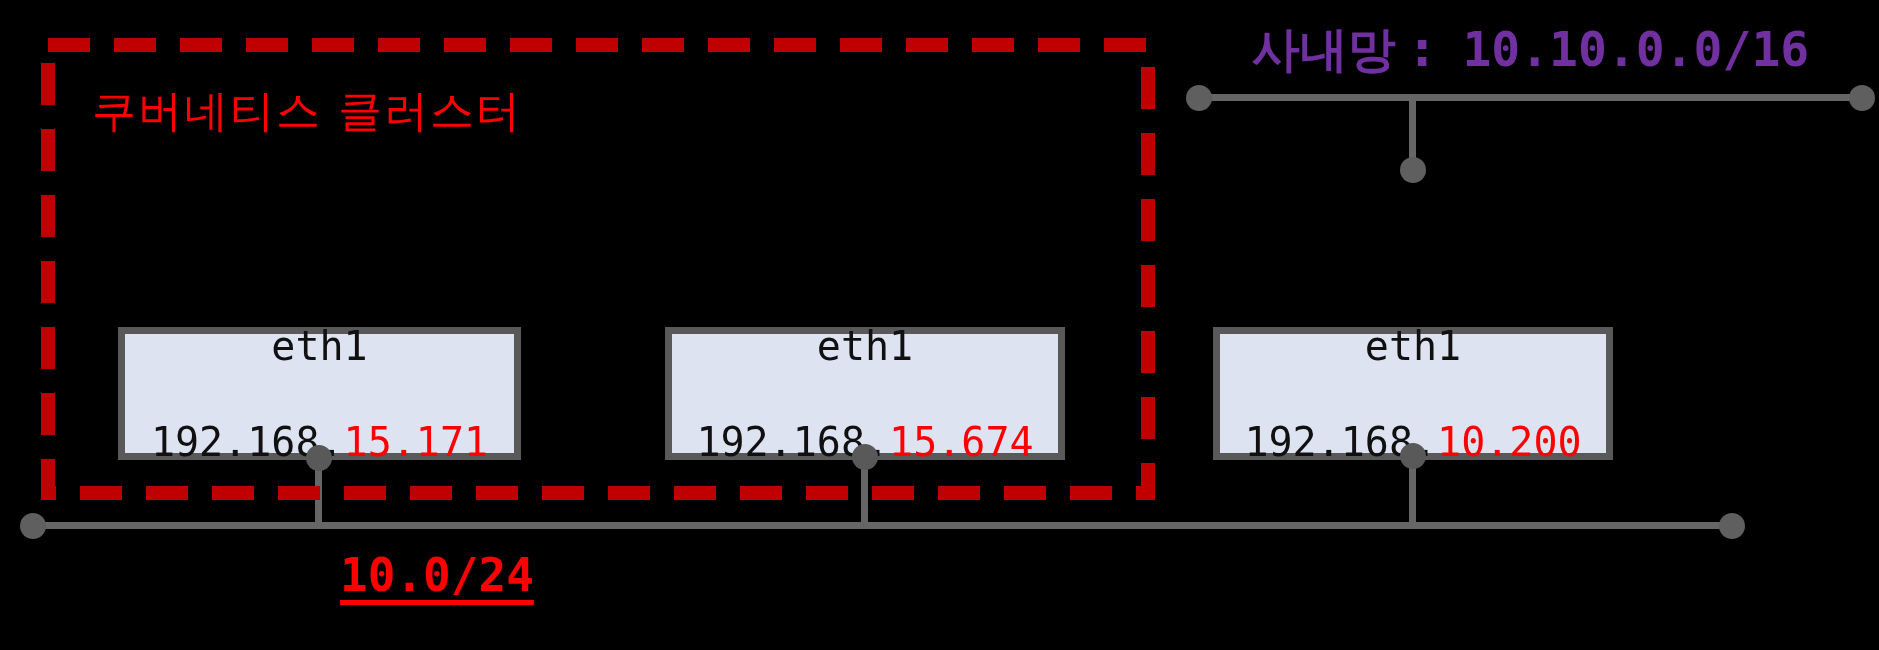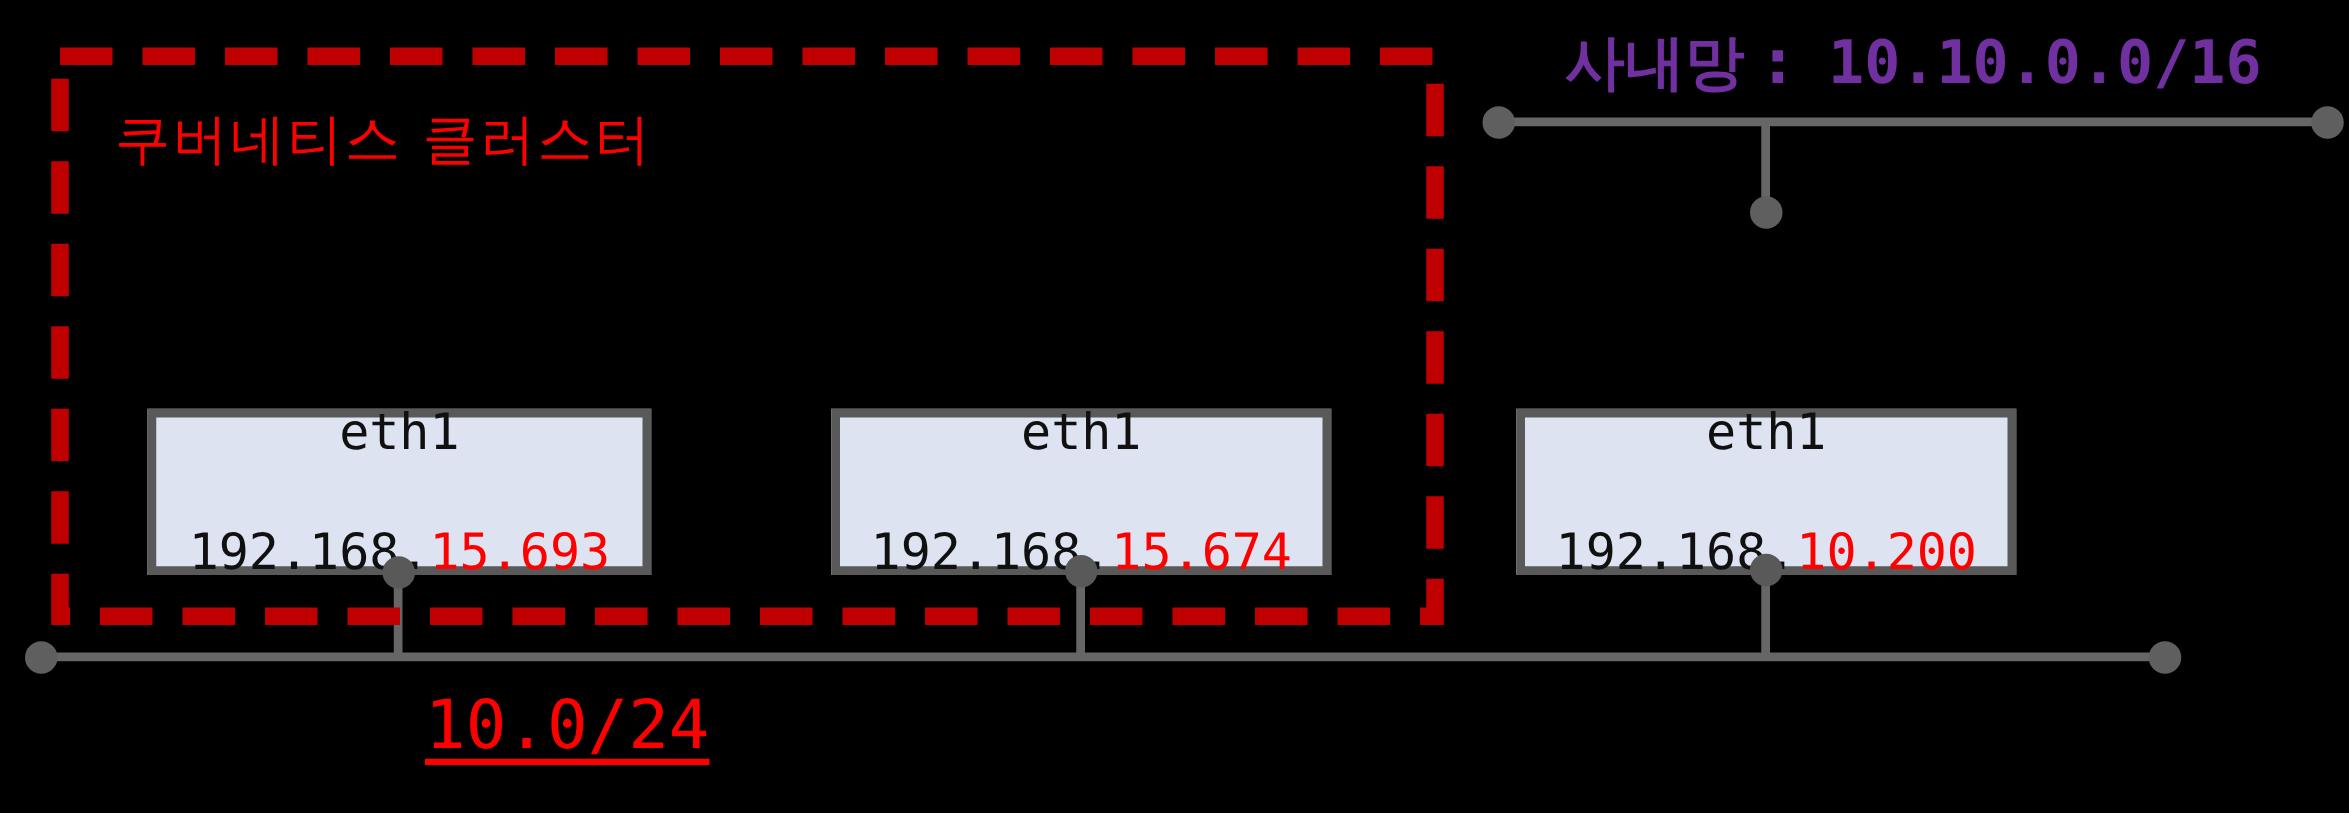--- a/index.html
+++ b/index.html
@@ -69,22 +69,22 @@
     z-index: 2;
     gap: 48px;
   }
   .node-box .ip-red { color: #ff0000; }
 
   
   .subnet-label {
     position: absolute;
     left: 340px; top: 548px;
     font-family: "DejaVu Sans Mono", monospace;
-    font-size: 54px;
-    font-weight: normal;
+    font-size: 46px;
+    font-weight: bold;
     color: #ff0000;
     text-decoration: underline;
     text-decoration-thickness: 5px;
     text-underline-offset: 9px;
     z-index: 4;
   }
 </style>
 </head>
 <body>
 
@@ -99,21 +99,21 @@
   <div class="corp-label"><span>사내망</span><span> : </span><span class="mono">10.10.0.0/16</span></div>
 
   <div class="hline" style="left:1199px; top:94px; width:663px;"></div>
   <div class="dot" style="left:1186px; top:85px;"></div>
   <div class="dot" style="left:1849px; top:85px;"></div>
   <div class="vline" style="left:1409px; top:98px; height:72px;"></div>
   <div class="dot" style="left:1400px; top:157px;"></div>
 
   <div class="node-box" style="left:118px; width:403px;">
     <div>eth1</div>
-    <div><span>192.168.</span><span class="ip-red">15.693</span></div>
+    <div><span>192.168.</span><span class="ip-red">15.171</span></div>
   </div>
   <div class="vline" style="left:315px; top:452px; height:76px;"></div>
   <div class="dot" style="left:306px; top:445px; background:#595959;"></div>
 
   <div class="node-box" style="left:665px; width:400px;">
     <div>eth1</div>
     <div><span>192.168.</span><span class="ip-red">15.674</span></div>
   </div>
   <div class="vline" style="left:861px; top:452px; height:76px;"></div>
   <div class="dot" style="left:852px; top:444px; background:#595959;"></div>

